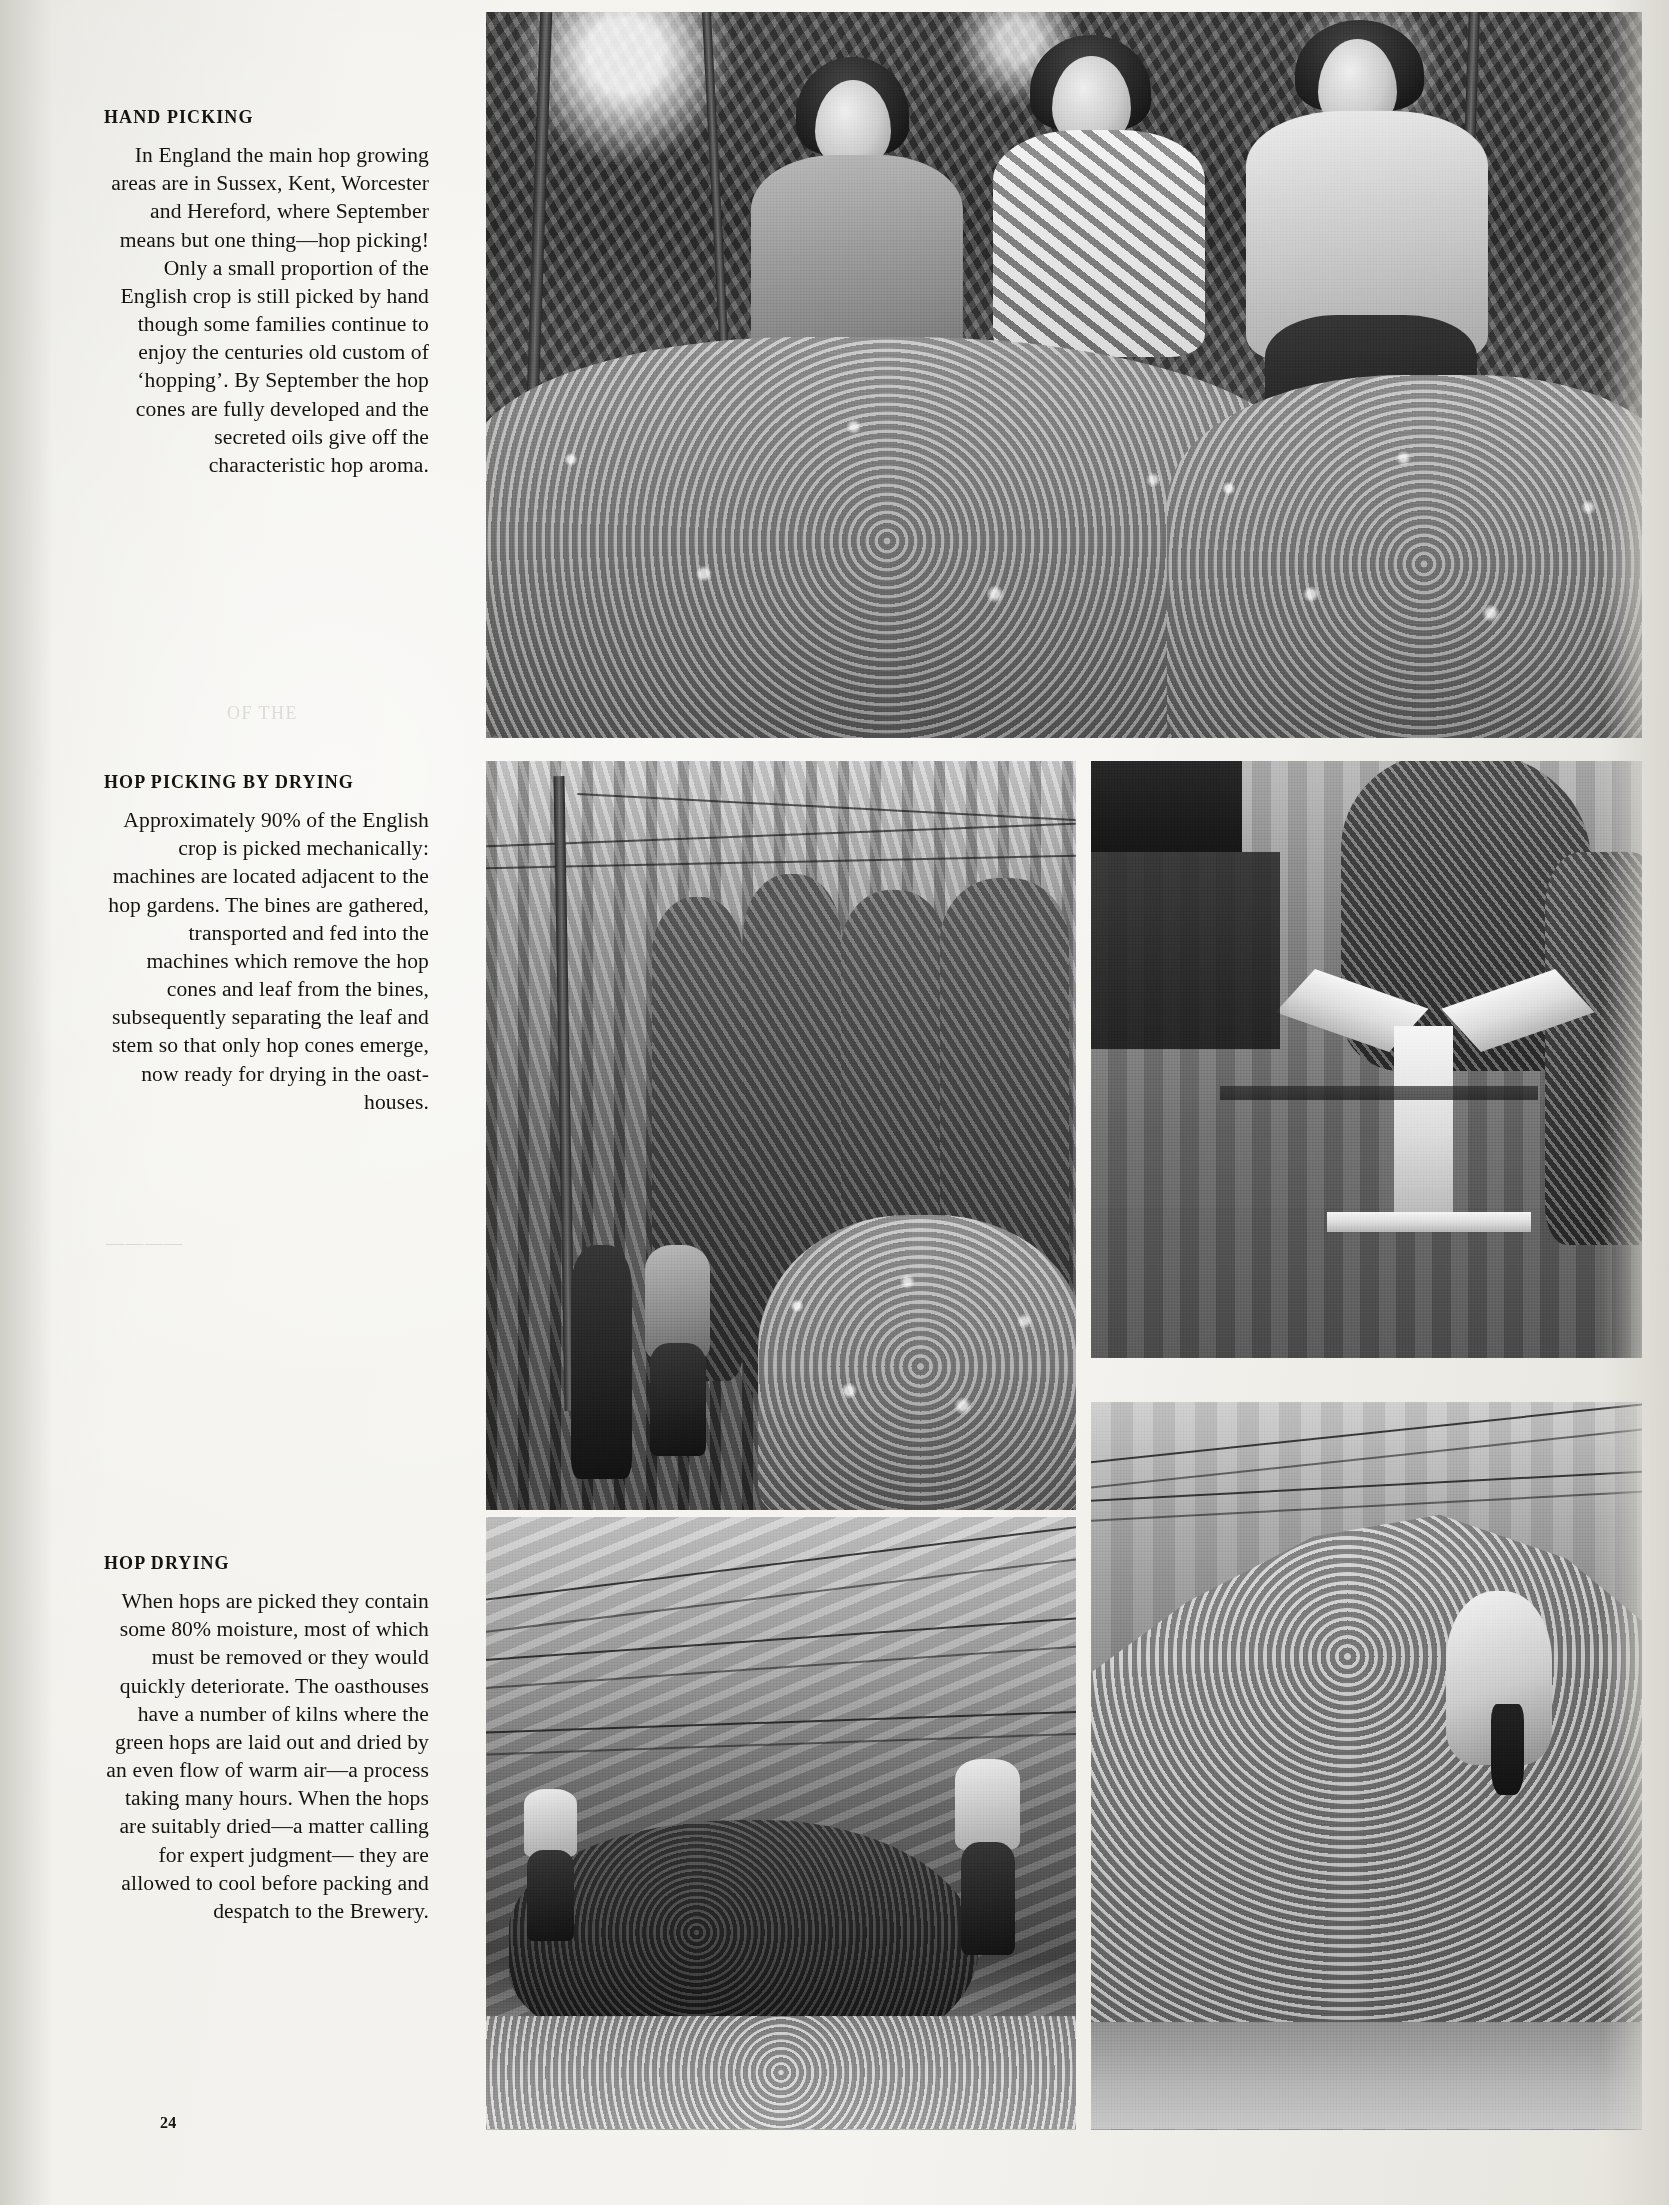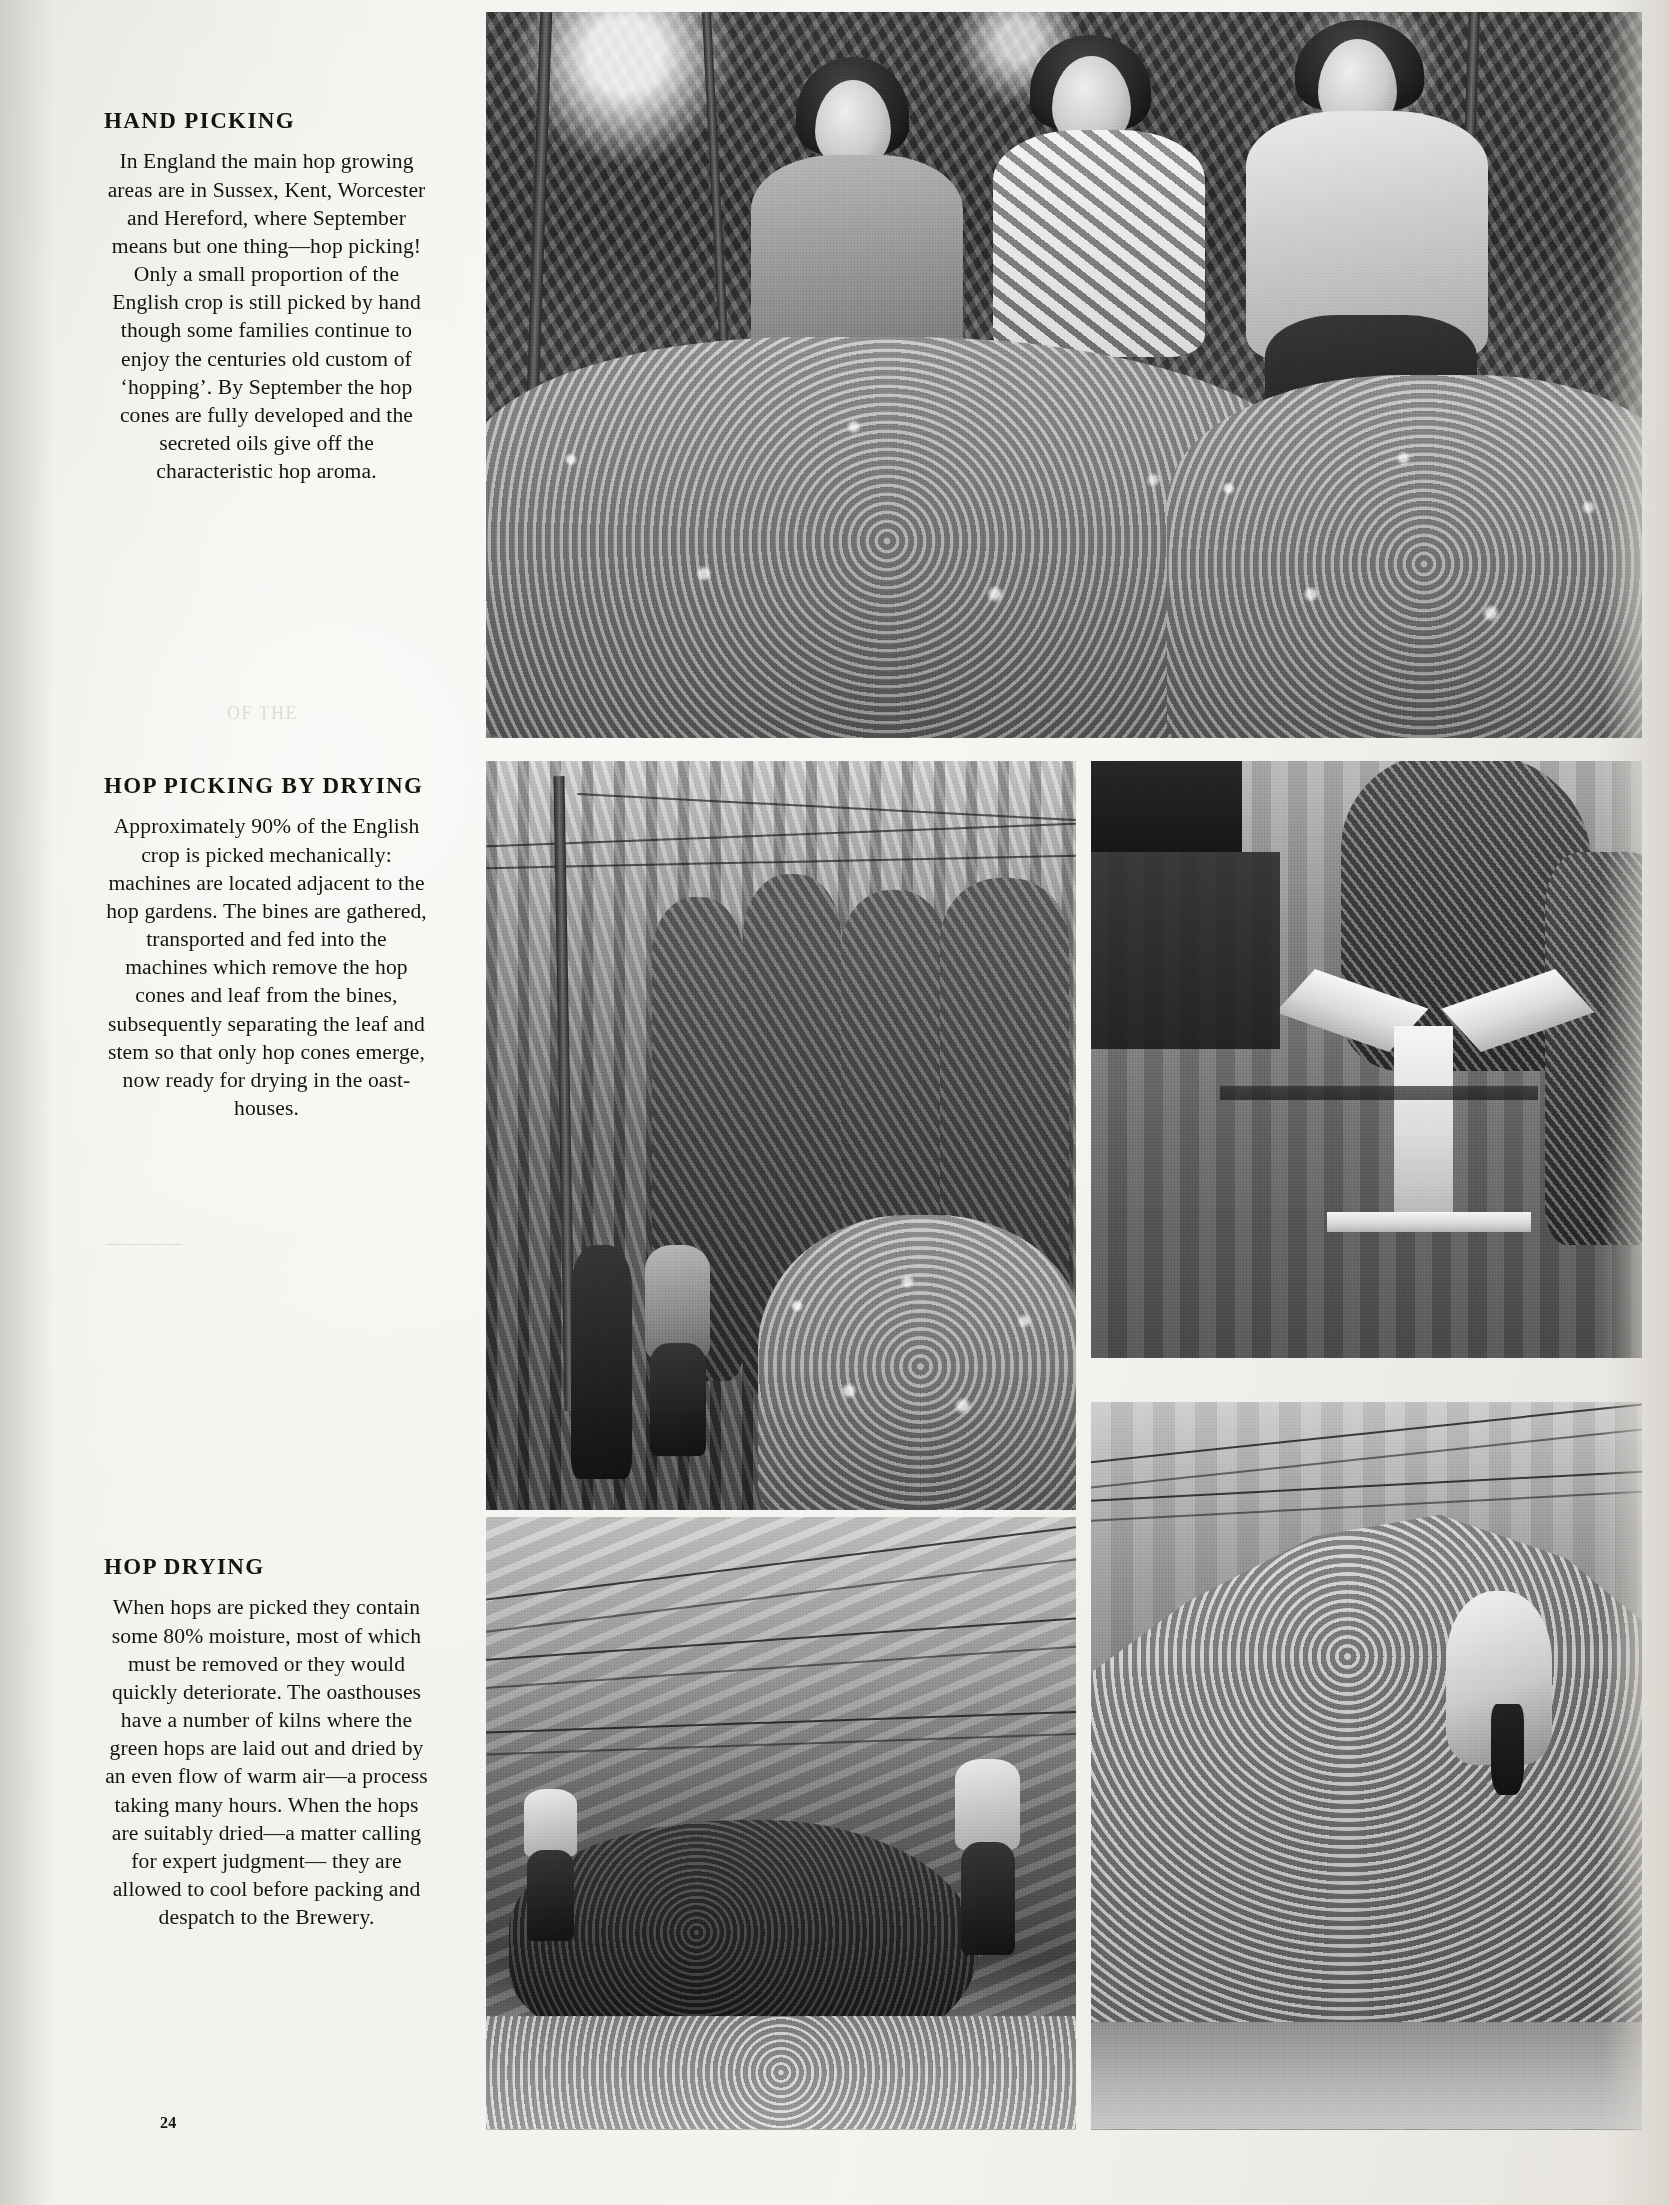--- a/index.html
+++ b/index.html
@@ -42,31 +42,31 @@
   .text-col {
     position: absolute;
     left: 104px;
     top: 0;
     width: 333px;
   }
   .section { position: absolute; width: 325px; }
   .section h2 {
     font-family: "Liberation Serif", serif;
     font-weight: bold;
-    font-size: 23px;
+    font-size: 18px;
     letter-spacing: 0.06em;
     margin: 0 0 12px 0;
     line-height: 1.28;
   }
   .section p {
     margin: 0;
     font-size: 21.6px;
     line-height: 1.305;
     letter-spacing: 0.005em;
-    text-align: center;
+    text-align: right;
   }
   .sec-hand     { top: 106px; }
   .sec-machine  { top: 771px; }
   .sec-drying   { top: 1552px; }
 
   
   .photo {
     position: absolute;
     overflow: hidden;
     background: #5c5c58;

